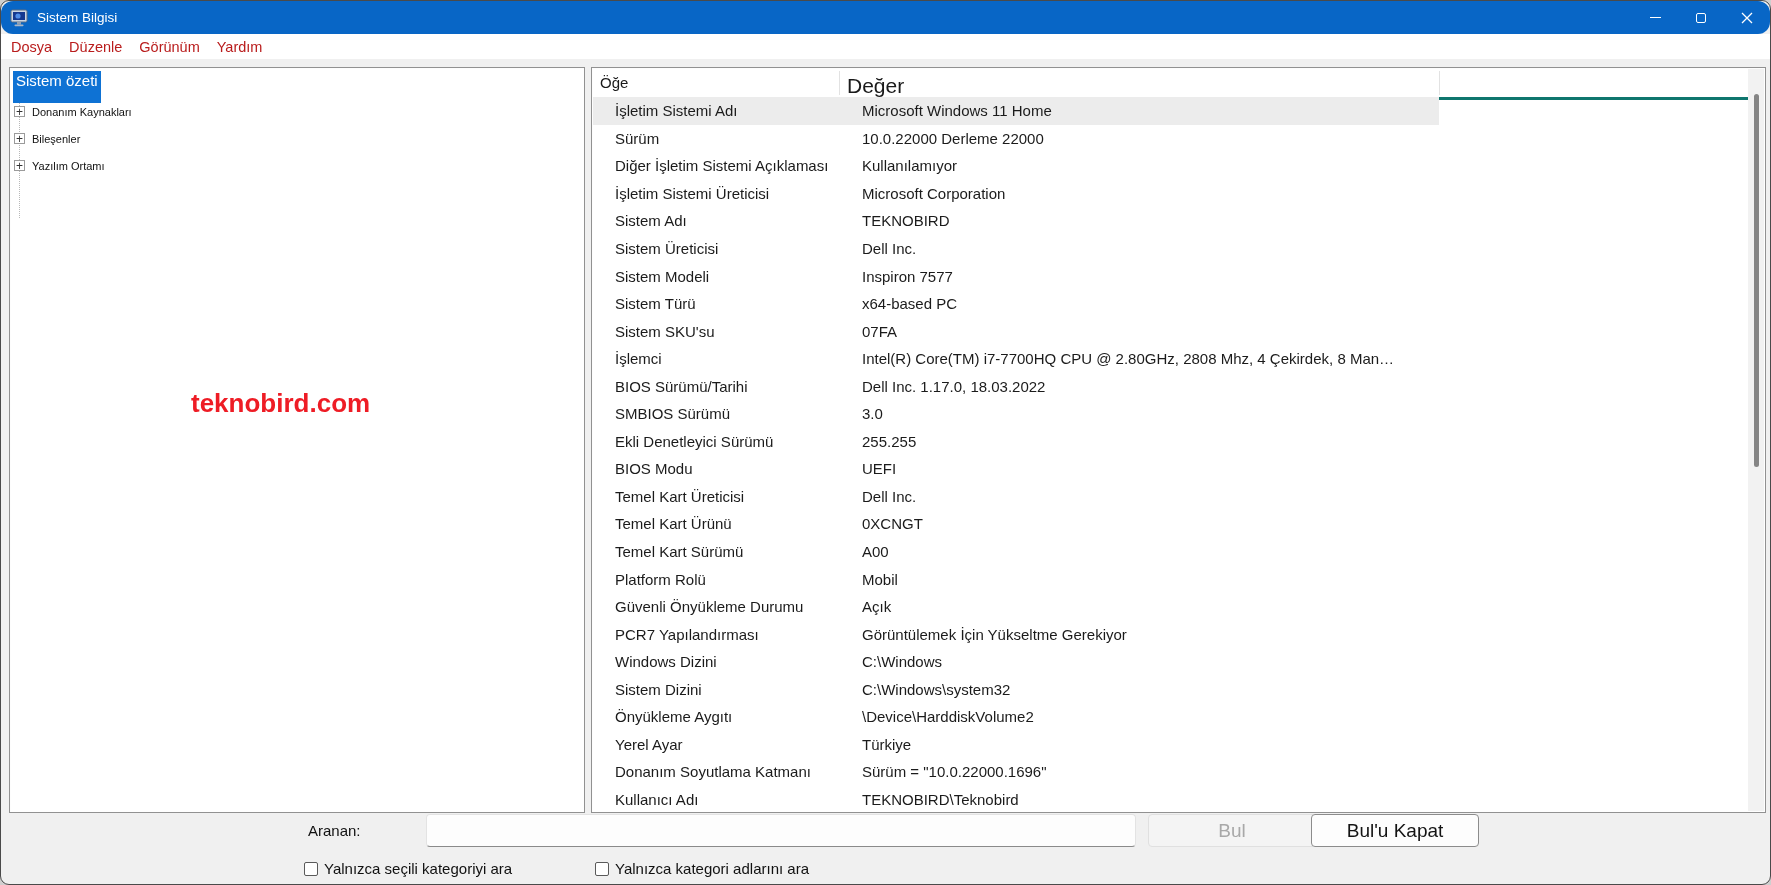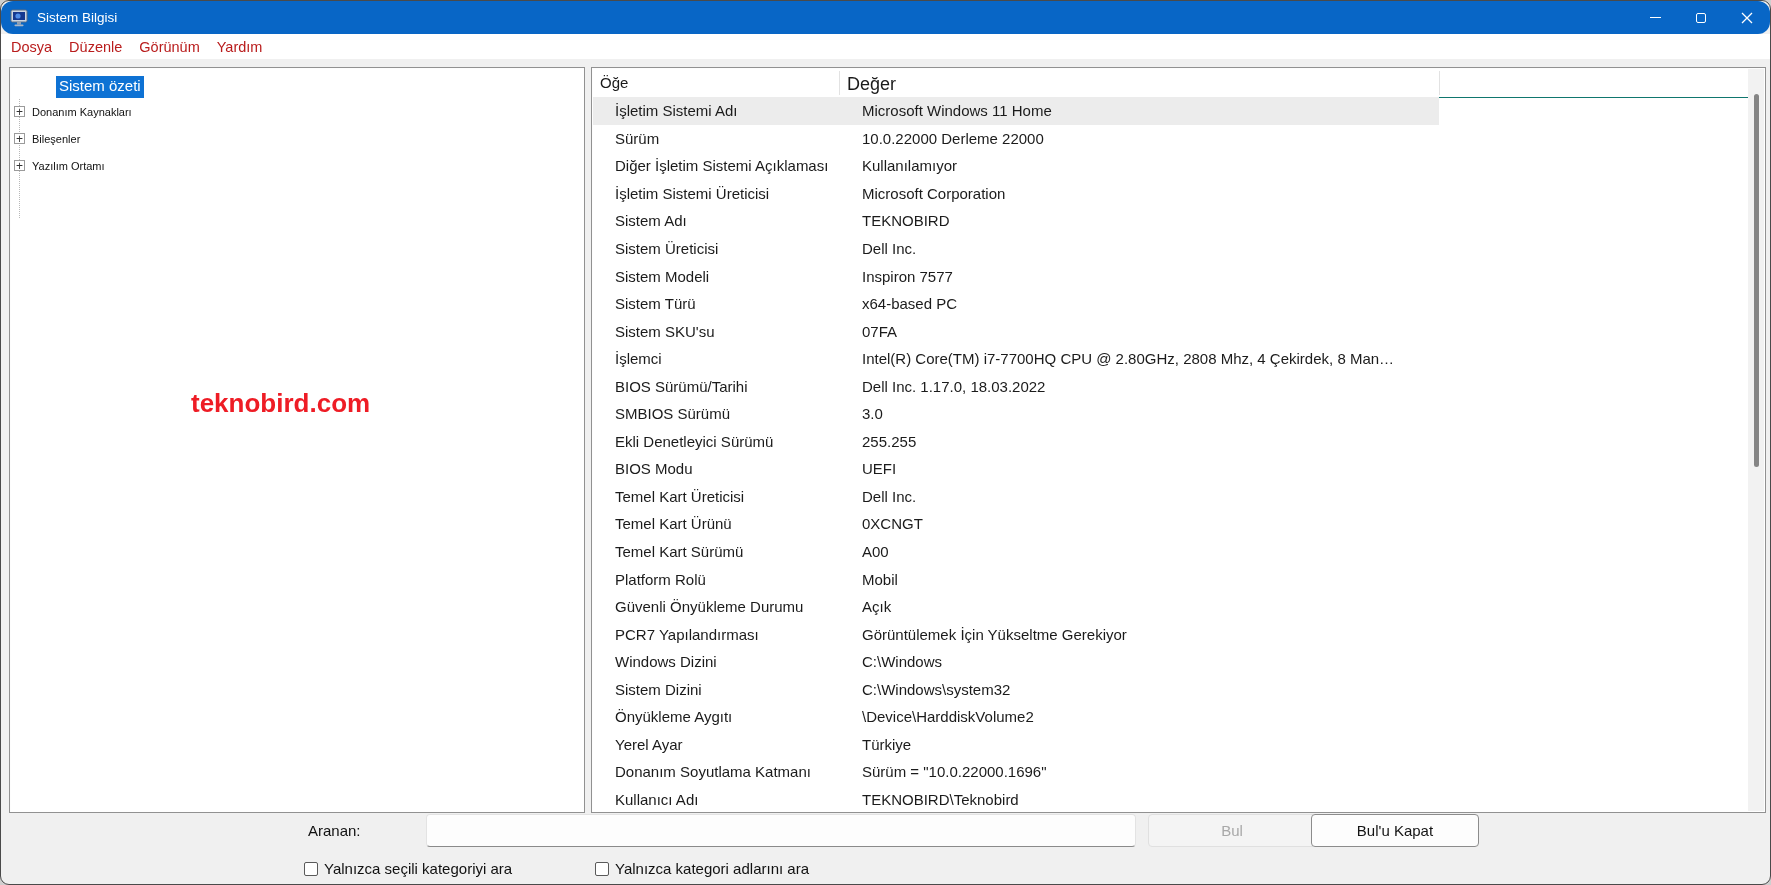--- a/index.html
+++ b/index.html
@@ -20,48 +20,48 @@
   .menubar{position:absolute;left:0;top:33px;width:100%;height:25px;background:#fff;display:flex;align-items:center;padding-left:10px;box-sizing:border-box;}
   .menu-item{font-size:14.5px;color:#b91c1c;margin-right:17px;}
   
   .pane{position:absolute;top:66px;height:746px;background:#fff;border:1px solid #919191;box-sizing:border-box;box-shadow:inset 1px 1px 0 #fdfdfd;}
   .left-pane{left:8px;width:576px;}
   .right-pane{left:590px;width:1175px;}
   
   .tree{position:absolute;left:1px;top:1px;right:1px;bottom:1px;overflow:hidden;}
   .tree-line{position:absolute;left:8px;top:30px;height:119px;border-left:1px dotted #b8b8b8;}
   .tree-sel-row{position:absolute;left:2px;top:7px;height:21px;display:flex;align-items:center;}
-  .tree-sel{background:var(--tree-sel,#0E72D4);color:#fff;font-size:15px;padding:1px 3px 4px 3px;margin-left:43px;}
+  .tree-sel{background:var(--tree-sel,#0E72D4);color:#fff;font-size:15px;padding:1px 3px 14px 3px;}
   .tree-items{position:absolute;left:0;top:29px;right:0;}
   .tree-row{height:27px;display:flex;align-items:center;}
   .expander{width:11px;height:11px;margin-left:3px;border:1px solid #9b9b9b;background:#fff;box-sizing:border-box;
             display:flex;align-items:center;justify-content:center;font-size:12px;line-height:8px;color:#333;flex:none;}
   .tree-label{font-size:11px;color:#111;margin-left:7px;white-space:nowrap;}
   .watermark{position:absolute;left:181px;top:320px;font-size:26px;font-weight:bold;color:var(--wm,#EE1C25);letter-spacing:0px;}
   
-  .list-header{position:absolute;left:1px;top:1px;right:1px;height:28px;background:#fff;border-bottom:1px solid #0f766e;}
+  .list-header{position:absolute;left:1px;top:1px;right:1px;height:28px;background:#fff;border-bottom:3px solid #0f766e;}
   .col-oge{position:absolute;left:7px;top:5px;font-size:15px;color:#1a1a1a;}
-  .col-deger{position:absolute;left:254px;top:5px;font-size:18px;color:#1a1a1a;}
+  .col-deger{position:absolute;left:254px;top:5px;font-size:21px;color:#1a1a1a;}
   .hsep{position:absolute;top:2px;bottom:2px;width:1px;background:#e2e2e2;}
   .hsep.s1{left:246px;} .hsep.s2{left:846px;}
   
   .rows{position:absolute;left:1px;top:29px;width:846px;}
   .lrow{height:27.55px;display:flex;align-items:center;}
   .lrow.hl{background:var(--row-hl,#ECECEC);}
   .cell-label{width:247px;padding-left:22px;flex:none;font-size:15px;color:#1b1b1b;white-space:nowrap;overflow:hidden;}
   .cell-value{font-size:15px;color:#1b1b1b;white-space:nowrap;overflow:hidden;padding-right:6px;}
   
   .vscroll{position:absolute;top:1px;bottom:1px;right:1px;width:16px;background:#f2f2f2;}
   .vthumb{position:absolute;left:6px;top:25px;width:5px;height:373px;background:#858585;border-radius:3px;}
   
   .search-label{position:absolute;left:307px;top:821px;font-size:15px;color:#111;}
   .search-input{position:absolute;left:425px;top:813px;width:710px;height:33px;box-sizing:border-box;
     background:#fdfdfd;border:1px solid #e3e3e3;border-bottom:1px solid #8a8a8a;border-radius:4px;
     font-size:15px;font-family:"Liberation Sans",sans-serif;padding:0 8px;color:#111;outline:none;}
-  .btn{position:absolute;top:813px;width:168px;height:33px;border-radius:4px;font-size:15px;
+  .btn{position:absolute;top:813px;width:168px;height:33px;border-radius:4px;font-size:19px;
        font-family:"Liberation Sans",sans-serif;display:flex;align-items:center;justify-content:center;box-sizing:border-box;}
   .btn-bul{left:1147px;background:#f4f4f4;border:1px solid #e0e0e0;color:#a8a8a8;}
   .btn-kapat{left:1310px;background:#fdfdfd;border:1px solid #8c8c8c;color:#141414;}
   .cbrow{position:absolute;top:859px;height:17px;display:flex;align-items:center;}
   .cb1{left:303px;} .cb2{left:594px;}
   .cbbox{width:14px;height:14px;border:1px solid #5a5a5a;background:#fff;border-radius:2px;box-sizing:border-box;flex:none;}
   .cblabel{font-size:15px;color:#111;margin-left:6px;white-space:nowrap;}
 </style>
 </head>
 <body>

